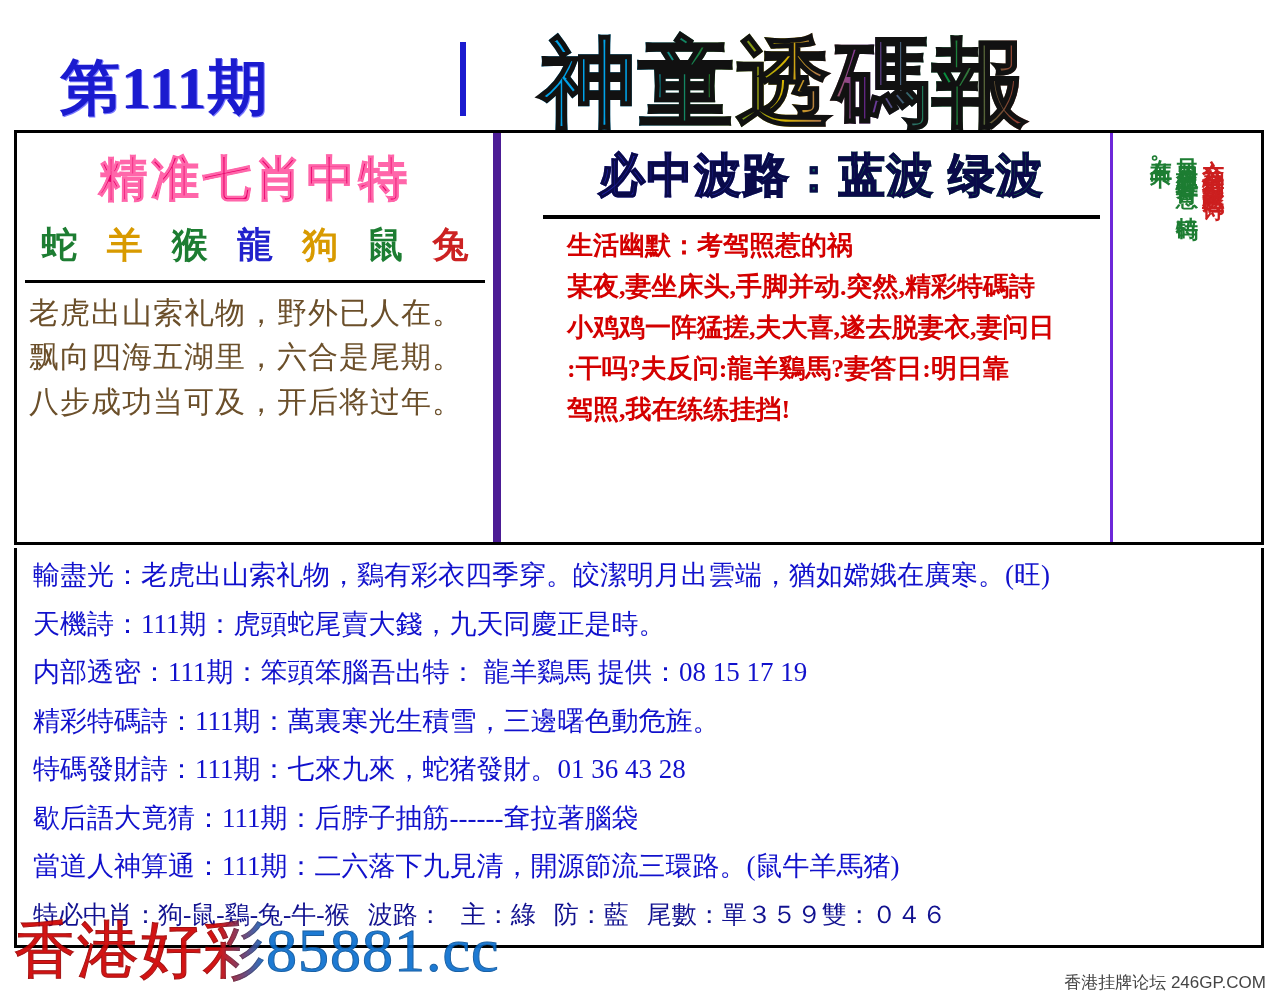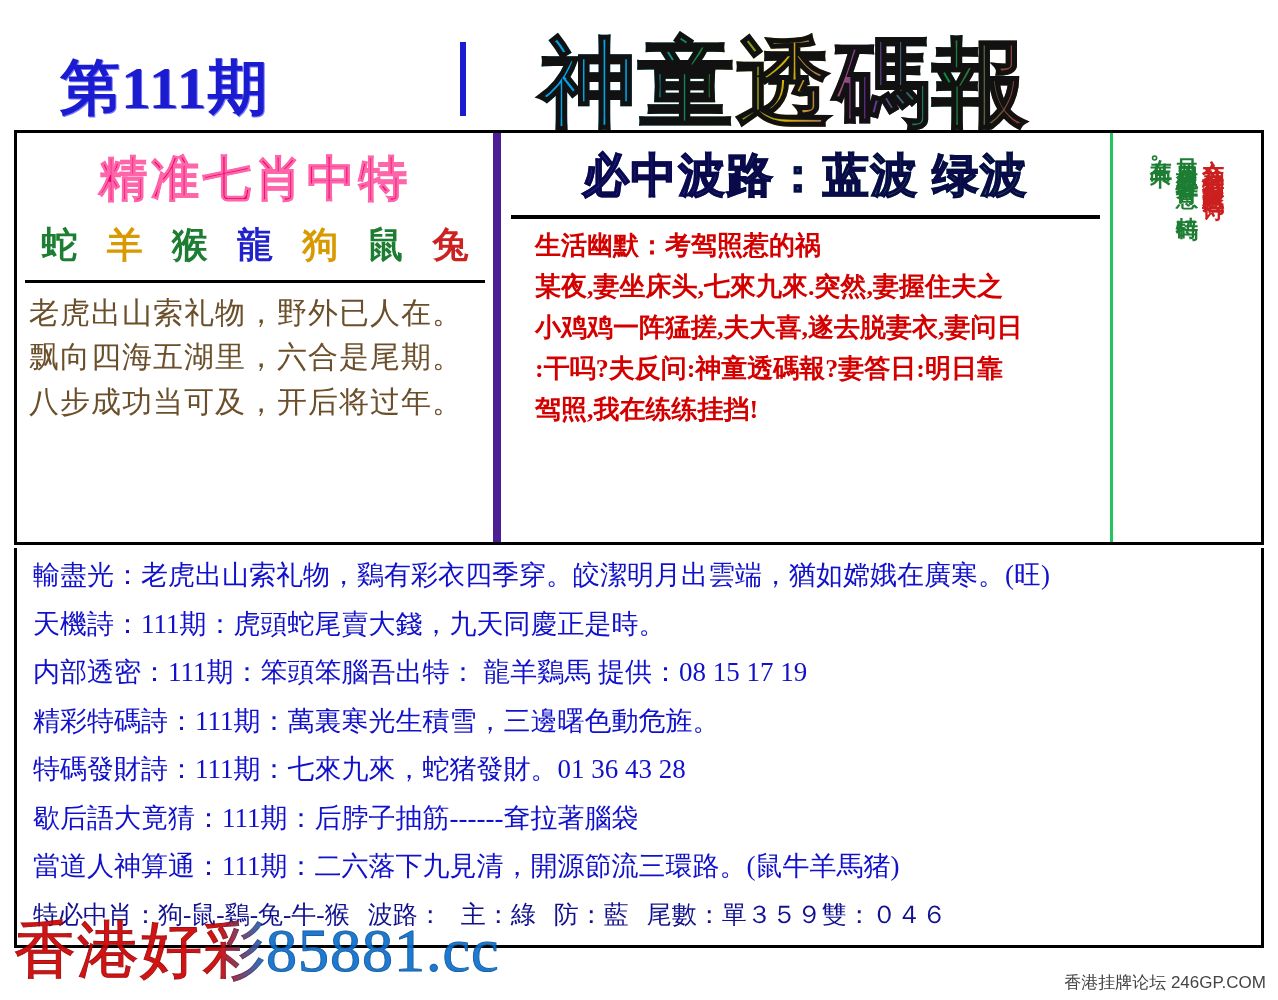--- a/index.html
+++ b/index.html
@@ -77,23 +77,24 @@
     display: flex;
   }
   .panel-left {
     width: 484px;
     border-right: 8px solid #4c1d95;
     box-sizing: border-box;
     position: relative;
   }
   .panel-mid {
     flex: 1;
-    border-right: 3px solid #22c55e;
-    box-sizing: border-box;
-    position: relative;
+    border-right: 3px solid #6d28d9;
+    box-sizing: border-box;
+    position: relative;
+    padding-left: 32px;
   }
   .panel-right {
     width: 148px;
     box-sizing: border-box;
     position: relative;
   }
 
   
   .zodiac-title {
     margin: 14px 0 0 0;
@@ -285,23 +286,23 @@
         <div class="poem-line">飘向四海五湖里，六合是尾期。</div>
         <div class="poem-line">八步成功当可及，开后将过年。</div>
       </div>
     </div>
 
     <div class="panel-mid">
       <div class="wave-title">必中波路：蓝波 绿波</div>
       <div class="hr-black2"></div>
       <div class="joke">
         <div class="joke-line">生活幽默：考驾照惹的祸</div>
-        <div class="joke-line">某夜,妻坐床头,七來九來.突然,妻握住夫之</div>
+        <div class="joke-line">某夜,妻坐床头,手脚并动.突然,精彩特碼詩</div>
         <div class="joke-line">小鸡鸡一阵猛搓,夫大喜,遂去脱妻衣,妻问日</div>
-        <div class="joke-line">:干吗?夫反问:神童透碼報?妻答日:明日靠</div>
+        <div class="joke-line">:干吗?夫反问:龍羊鷄馬?妻答日:明日靠</div>
         <div class="joke-line">驾照,我在练练挂挡!</div>
       </div>
     </div>
 
     <div class="panel-right">
       <div class="vtext-wrap">
         <div class="vtext v1">六合神童特别奉献透码诗</div>
         <div class="vtext v2">只要用心解开诗意，特码</div>
         <div class="vtext v3">在其中。</div>
       </div>

